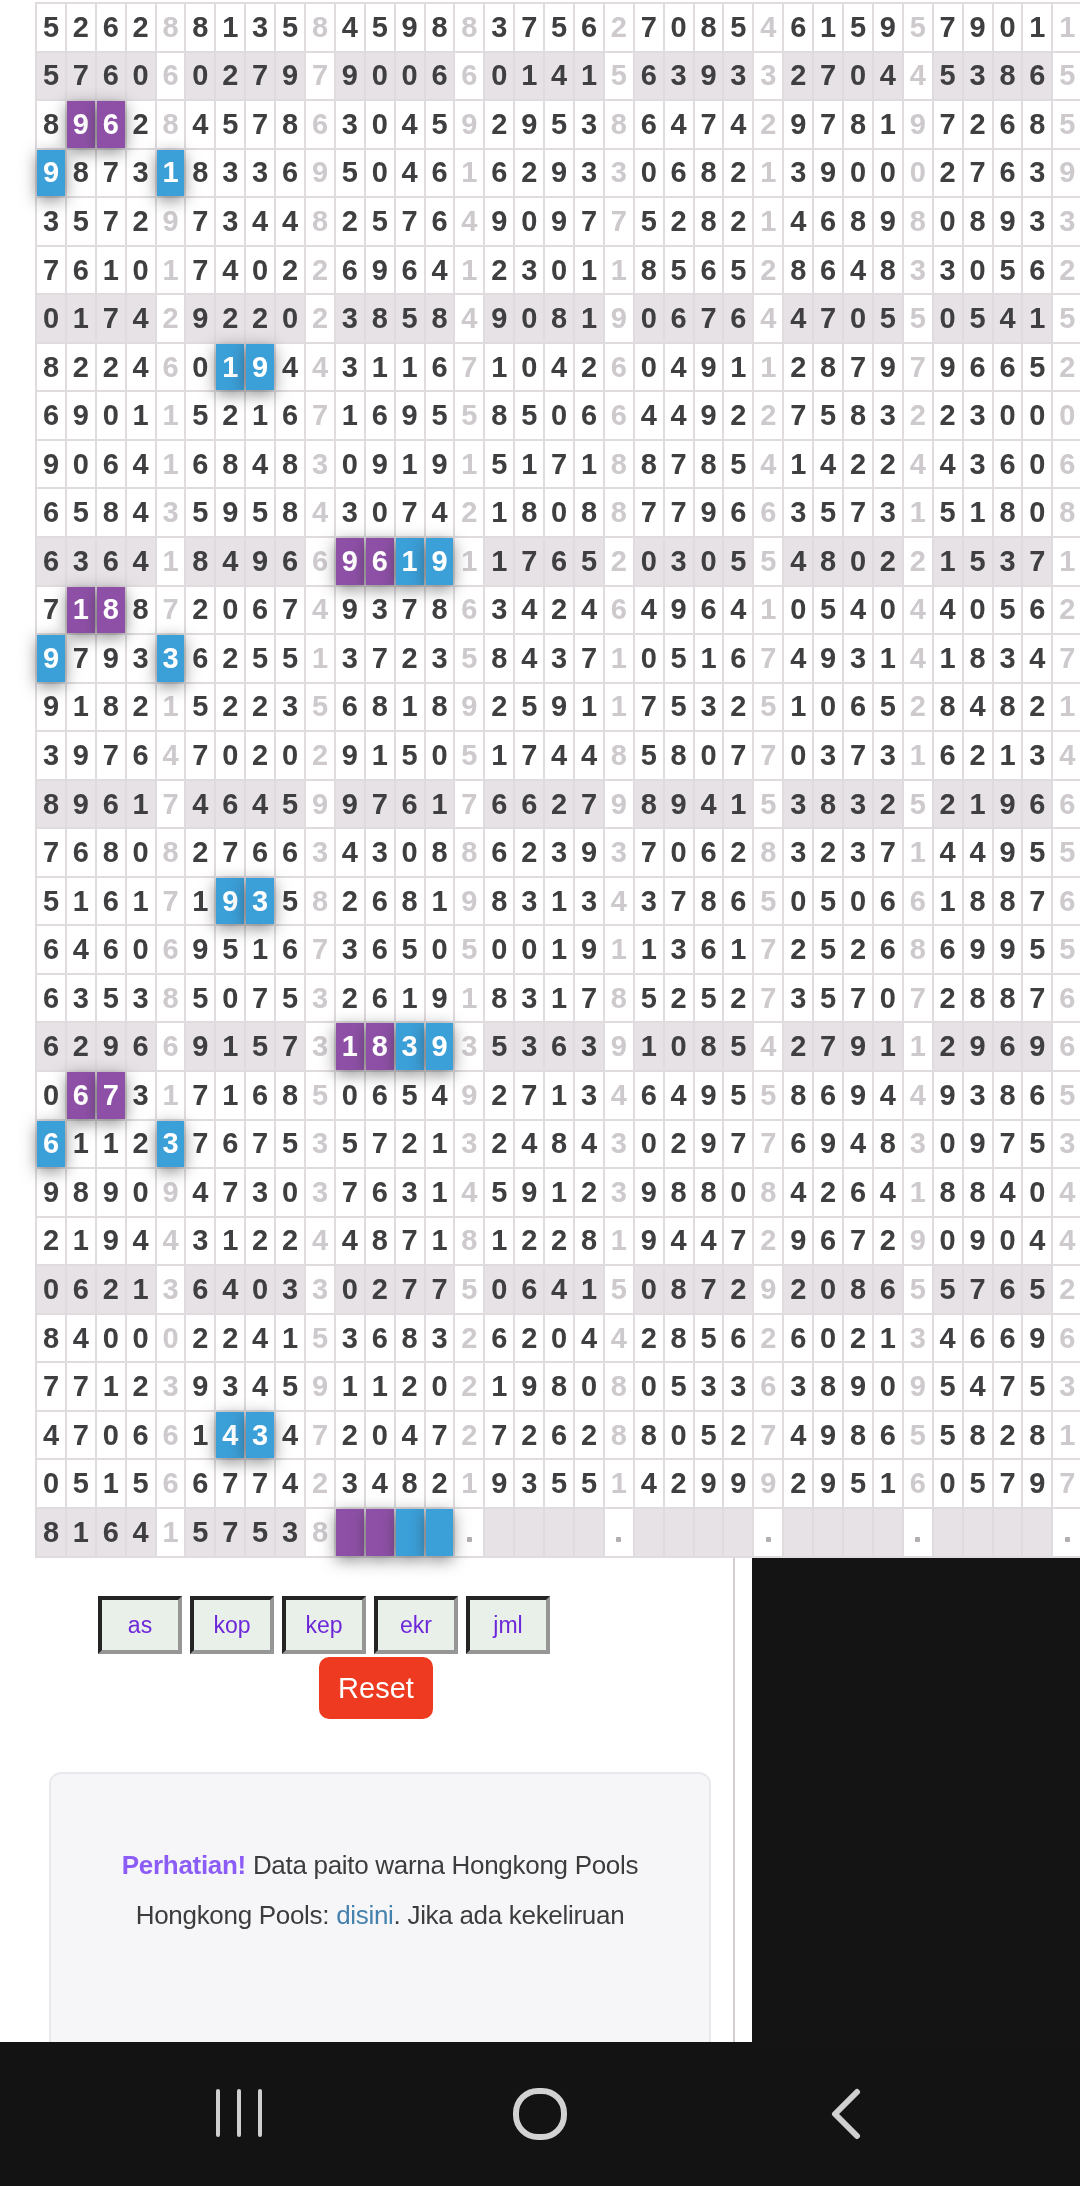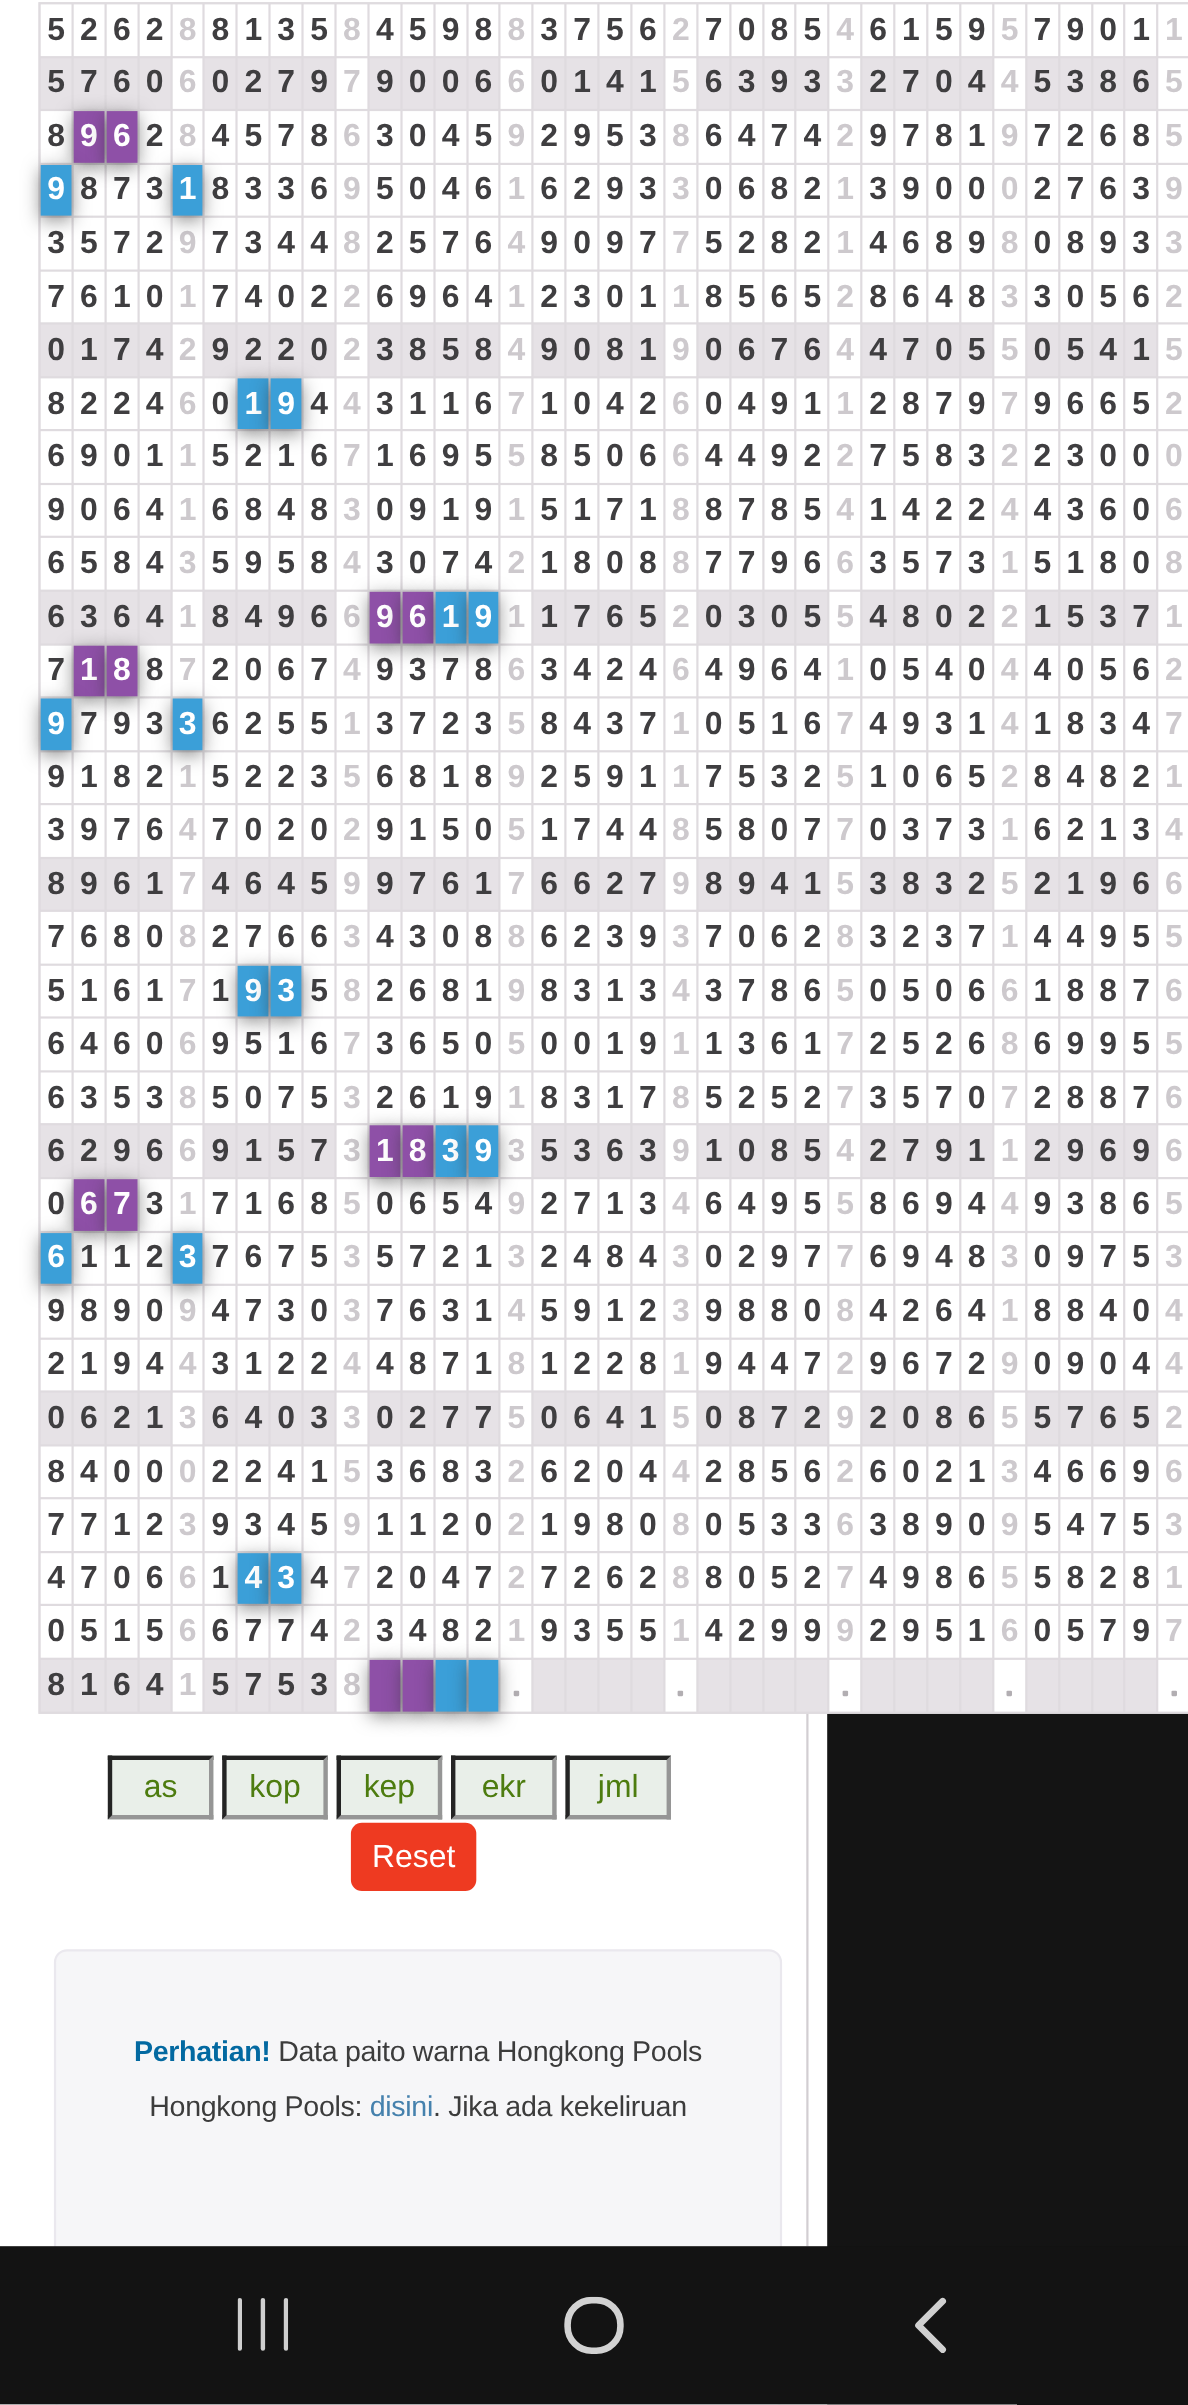--- a/index.html
+++ b/index.html
@@ -25,42 +25,42 @@
   }
   .cell.jml{color:#cdc9cd;}
   .cell.shaded{background:#e6e2e6;}
   .cell.hl{color:#ffffff;position:relative;z-index:2;box-shadow:0 4px 16px rgba(45,45,45,.55);}
   .cell.hl.purple{background:#8e50a7;}
   .cell.hl.blue{background:#3b9fd8;}
   .dot{display:block;width:5px;height:5px;background:#b2aeb2;border-radius:1px;margin-top:14px;}
   
   .btn-row{position:absolute;left:98px;top:1596px;display:flex;gap:8px;z-index:10;}
   .fbtn{
-    width:96px;height:58px;box-sizing:border-box;background:#e9efe9;
+    width:84px;height:58px;box-sizing:border-box;background:#e9efe9;
     display:flex;align-items:center;justify-content:center;
-    font-size:29px;color:#4d7c0f;
+    font-size:23px;color:#6d28d9;
     border-top:4px solid #242424;border-left:4px solid #242424;
     border-bottom:4px solid #969696;border-right:4px solid #969696;
     cursor:pointer;
   }
   .reset-btn{
     position:absolute;left:319px;top:1657px;width:114px;height:62px;z-index:10;
     background:#ee3a21;color:#ffffff;font-size:29px;border:none;border-radius:10px;
     display:flex;align-items:center;justify-content:center;cursor:pointer;
   }
   
   .notice-card{
     position:absolute;left:49px;top:1772px;width:662px;height:420px;box-sizing:border-box;
     background:#f6f6f8;border:2px solid #eae8ee;border-radius:12px;z-index:8;
     padding-top:66px;
   }
   .nline{
     text-align:center;font-size:26px;line-height:50px;color:#3c3c3c;letter-spacing:-0.3px;
   }
-  .nline b{color:#0369a1;}
+  .nline b{color:#8b5cf6;}
   .nline a{color:#4581ad;text-decoration:none;cursor:pointer;}
 </style>
 </head>
 <body>
 
 <div class="black-right"></div>
 
 <div class="paito">
     <div class="cell">5</div>
     <div class="cell">2</div>

